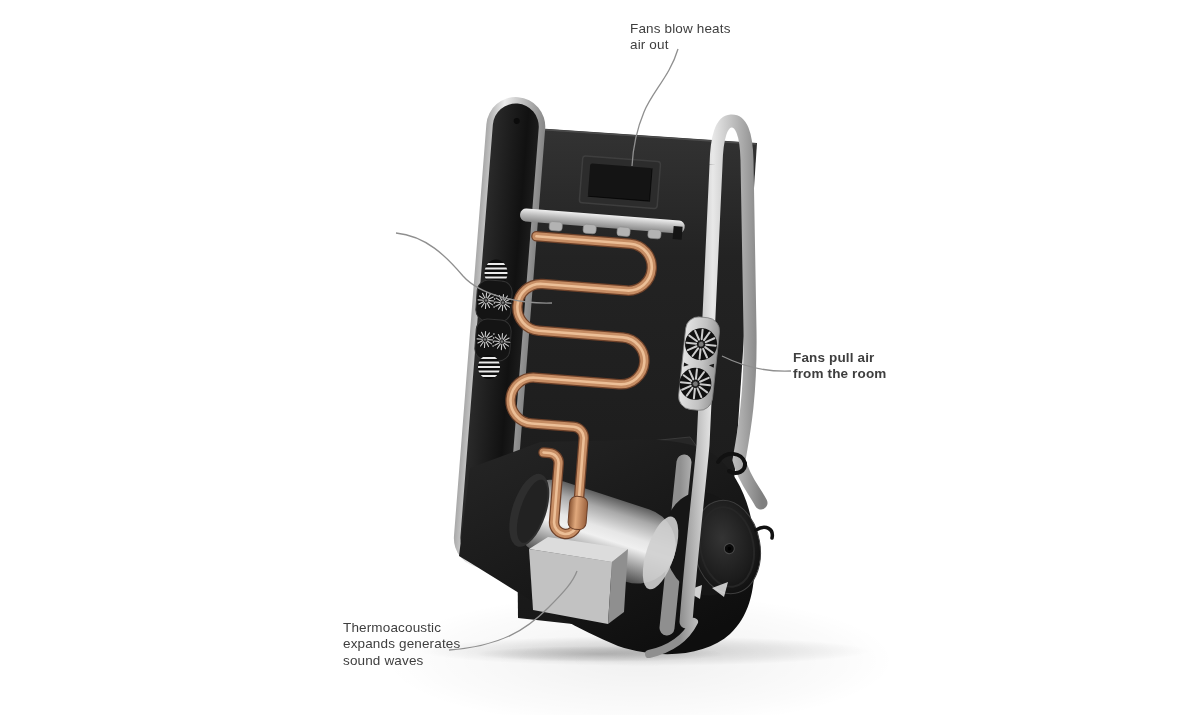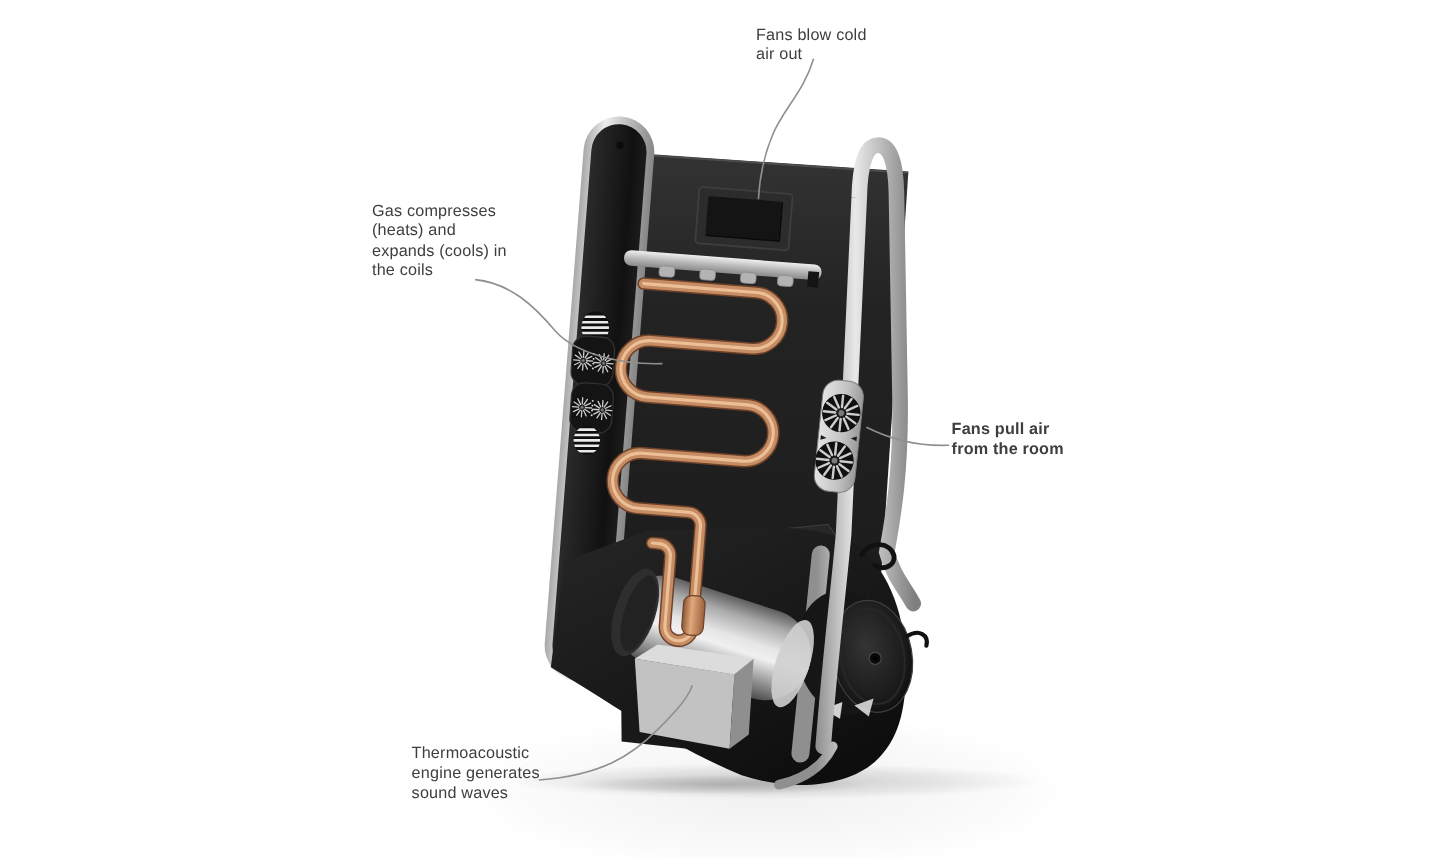--- a/index.html
+++ b/index.html
@@ -240,28 +240,24 @@
     <path d="M 756,530 C 766,524 774,529 772,538" fill="none" stroke="#111111" stroke-width="3.5" stroke-linecap="round"></path>
 
     <g stroke="#8f8f8f" stroke-width="1.3" fill="none">
       <path d="M 678,49 C 670,76 652,92 644,112 C 636,131 633,148 632,166"></path>
       <path d="M 396,233 C 426,236 446,256 463,276 C 480,295 518,304 552,303"></path>
       <path d="M 722,356 C 744,367 768,372 791,371"></path>
       <path d="M 449,650 C 502,646 527,629 548,608 C 564,592 573,582 577,571"></path>
     </g>
   </svg>
 
-  <div class="ann" style="left:630px; top:21px;">Fans blow cold
+  <div class="ann" style="left:630px; top:21px;">Fans blow heats
 air out</div>
 
-  <div class="ann" style="left:310px; top:168px;">Gas compresses
-(heats) and
-expands (cools) in
-the coils</div>
 
   <div class="ann" style="left:793px; top:350px;font-weight:bold;">Fans pull air
 from the room</div>
 
   <div class="ann" style="left:343px; top:620px;">Thermoacoustic
-engine generates
+expands generates
 sound waves</div>
 
 </div>
 
 </body></html>

